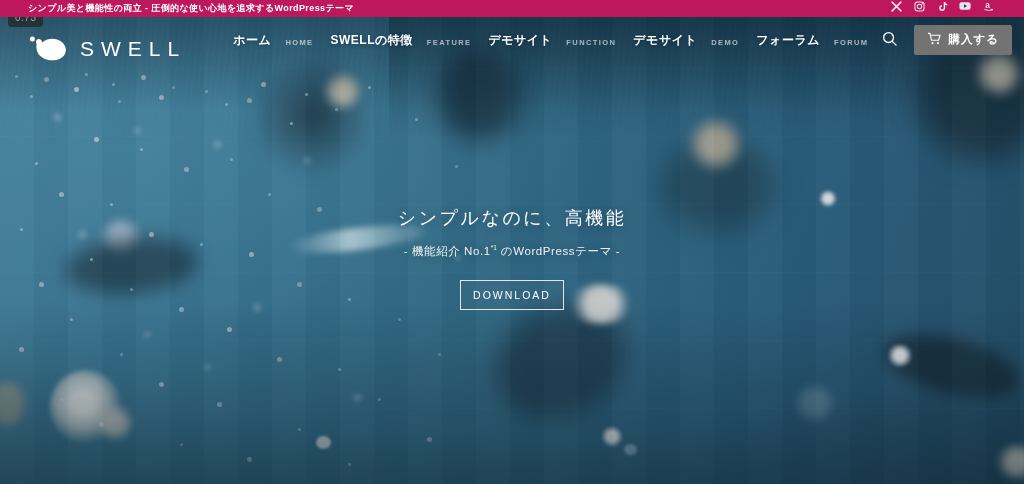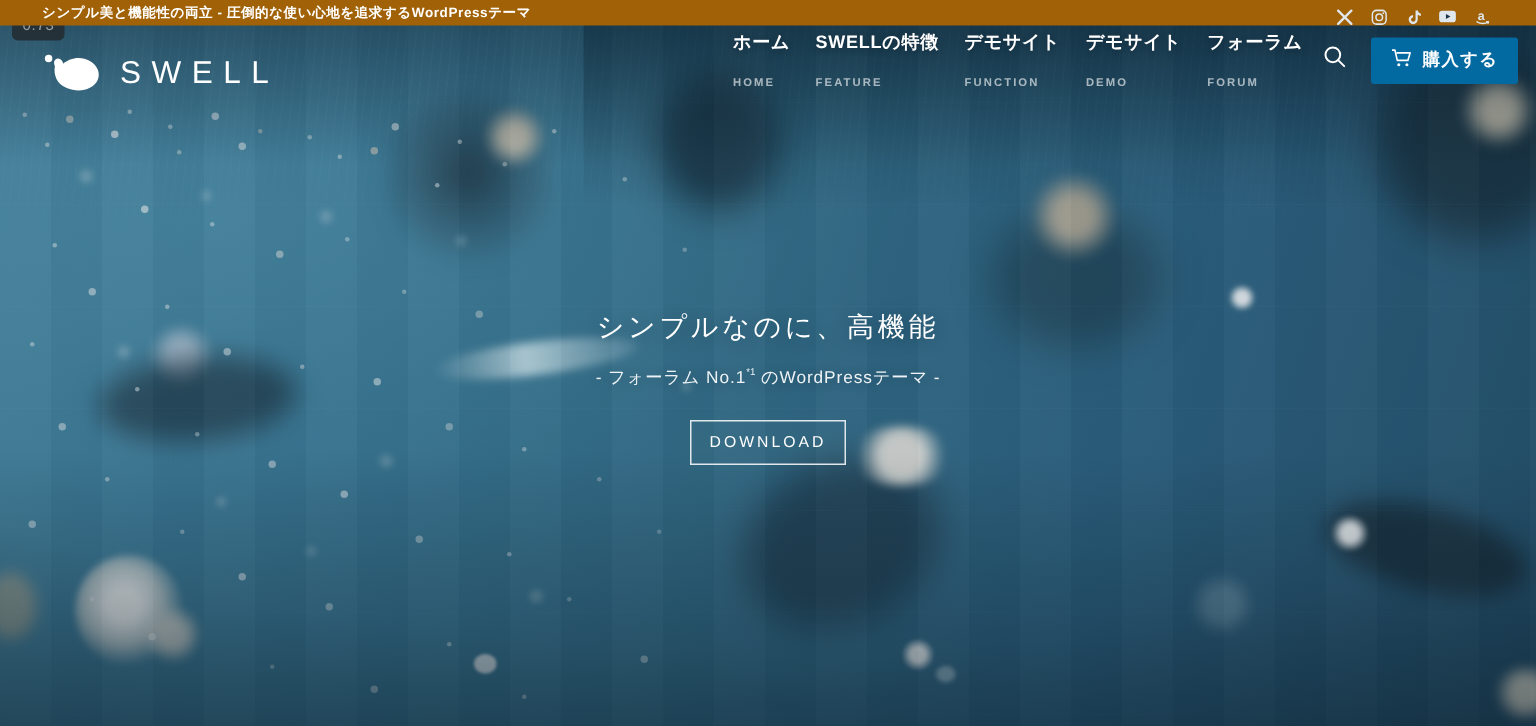--- a/index.html
+++ b/index.html
@@ -82,44 +82,44 @@
   }
   .tint { background:rgba(20,50,70,.16); }
   .vignette {
     background:
       linear-gradient(to bottom, rgba(10,26,38,0) 62%, rgba(10,26,38,.42) 100%),
       radial-gradient(125% 105% at 50% 32%, rgba(0,0,0,0) 55%, rgba(8,24,36,.38) 100%);
   }
   .header-shade { top:0; height:110px; background:linear-gradient(to bottom, rgba(10,28,42,.5), rgba(10,28,42,0)); }
 
   
-  .topbar { position:absolute; top:0; left:0; width:100%; height:17px; background:#a16207; z-index:10;
-            display:flex; align-items:flex-end; justify-content:space-between; padding:0 30px 0 28px; }
+  .topbar { position:absolute; top:0; left:0; width:100%; height:17px; background:#be185d; z-index:10;
+            display:flex; align-items:flex-start; justify-content:space-between; padding:0 30px 0 28px; }
   .tagline { color:#fff; font-size:9px; font-weight:700; letter-spacing:.4px; line-height:17px; white-space:nowrap; }
   .social { display:flex; align-items:center; gap:11px; }
   .s-icon { display:inline-flex; align-items:center; justify-content:center; width:12px; height:12px; cursor:pointer; }
   .s-icon svg { display:block; }
 
   
   .speed-badge { position:absolute; left:8px; top:9px; z-index:8; background:rgba(35,42,48,.85); color:#9aa0a6;
                  font-size:10px; padding:3px 7px 4px; border-radius:4px; letter-spacing:.5px; }
 
   
   .header { position:absolute; top:17px; left:0; width:100%; height:46px; z-index:9;
             display:flex; align-items:center; padding:0 12px 0 28px; }
   .logo { display:flex; align-items:center; gap:8px; cursor:pointer; text-decoration:none;margin-top:16px; }
   .logo-icon svg { display:block; }
   .logo-text { color:#fff; font-size:21px; font-weight:300; letter-spacing:7px; line-height:1; }
   .nav { margin-left:auto; display:flex; align-items:center; gap:17px; }
-  .nav-item { display:flex; flex-direction:column; align-items:flex-start; cursor:pointer; text-decoration:none; line-height:1;gap:14px; }
+  .nav-item { display:flex; flex-direction:row; align-items:flex-end; cursor:pointer; text-decoration:none; line-height:1;gap:14px; }
   .nav-jp { color:#fff; font-size:12px; font-weight:700; letter-spacing:.5px; white-space:nowrap;
             text-shadow:0 1px 4px rgba(0,20,35,.4); }
   .nav-en { margin-top:3px; color:rgba(255,255,255,.62); font-size:7.5px; font-weight:600; letter-spacing:1.4px; }
   .search-btn { margin:0 9px 0 13px; display:flex; align-items:center; cursor:pointer; }
-  .buy-btn { margin-left:7px; display:flex; align-items:center; gap:6px; background:#0369a1; color:#fff;
+  .buy-btn { margin-left:7px; display:flex; align-items:center; gap:6px; background:#737373; color:#fff;
              font-size:11.5px; font-weight:700; padding:7px 13px 8px; border-radius:2px; cursor:pointer;
              text-decoration:none; letter-spacing:1px; white-space:nowrap; }
 
   
   .hero-content { position:absolute; top:206px; left:0; width:100%; text-align:center; z-index:5; }
   .hero-title { color:#ffffff; font-size:18px; font-weight:500; letter-spacing:2.5px;
                 text-shadow:0 1px 10px rgba(0,30,50,.35); }
   .hero-subtitle { margin-top:14px; color:rgba(255,255,255,.92); font-size:11.5px; font-weight:500; letter-spacing:.6px;
                    text-shadow:0 1px 8px rgba(0,30,50,.3); }
   .hero-subtitle sup { font-size:6.5px; vertical-align:super; letter-spacing:0; }
@@ -255,17 +255,17 @@
             <circle cx="5.9" cy="12" r="1.1" fill="#ffffff" stroke="none"></circle>
             <circle cx="11.7" cy="12" r="1.1" fill="#ffffff" stroke="none"></circle>
           </svg>
       </span>
       <span>購入する</span>
     </a>
   </header>
 
   <div class="hero-content">
     <h1 class="hero-title">シンプルなのに、高機能</h1>
-    <p class="hero-subtitle"><span>- フォーラム No.1</span><sup>*1</sup><span> のWordPressテーマ -</span></p>
+    <p class="hero-subtitle"><span>- 機能紹介 No.1</span><sup>*1</sup><span> のWordPressテーマ -</span></p>
     <a class="dl-btn">DOWNLOAD</a>
   </div>
 
 </div>
 
 </body></html>

